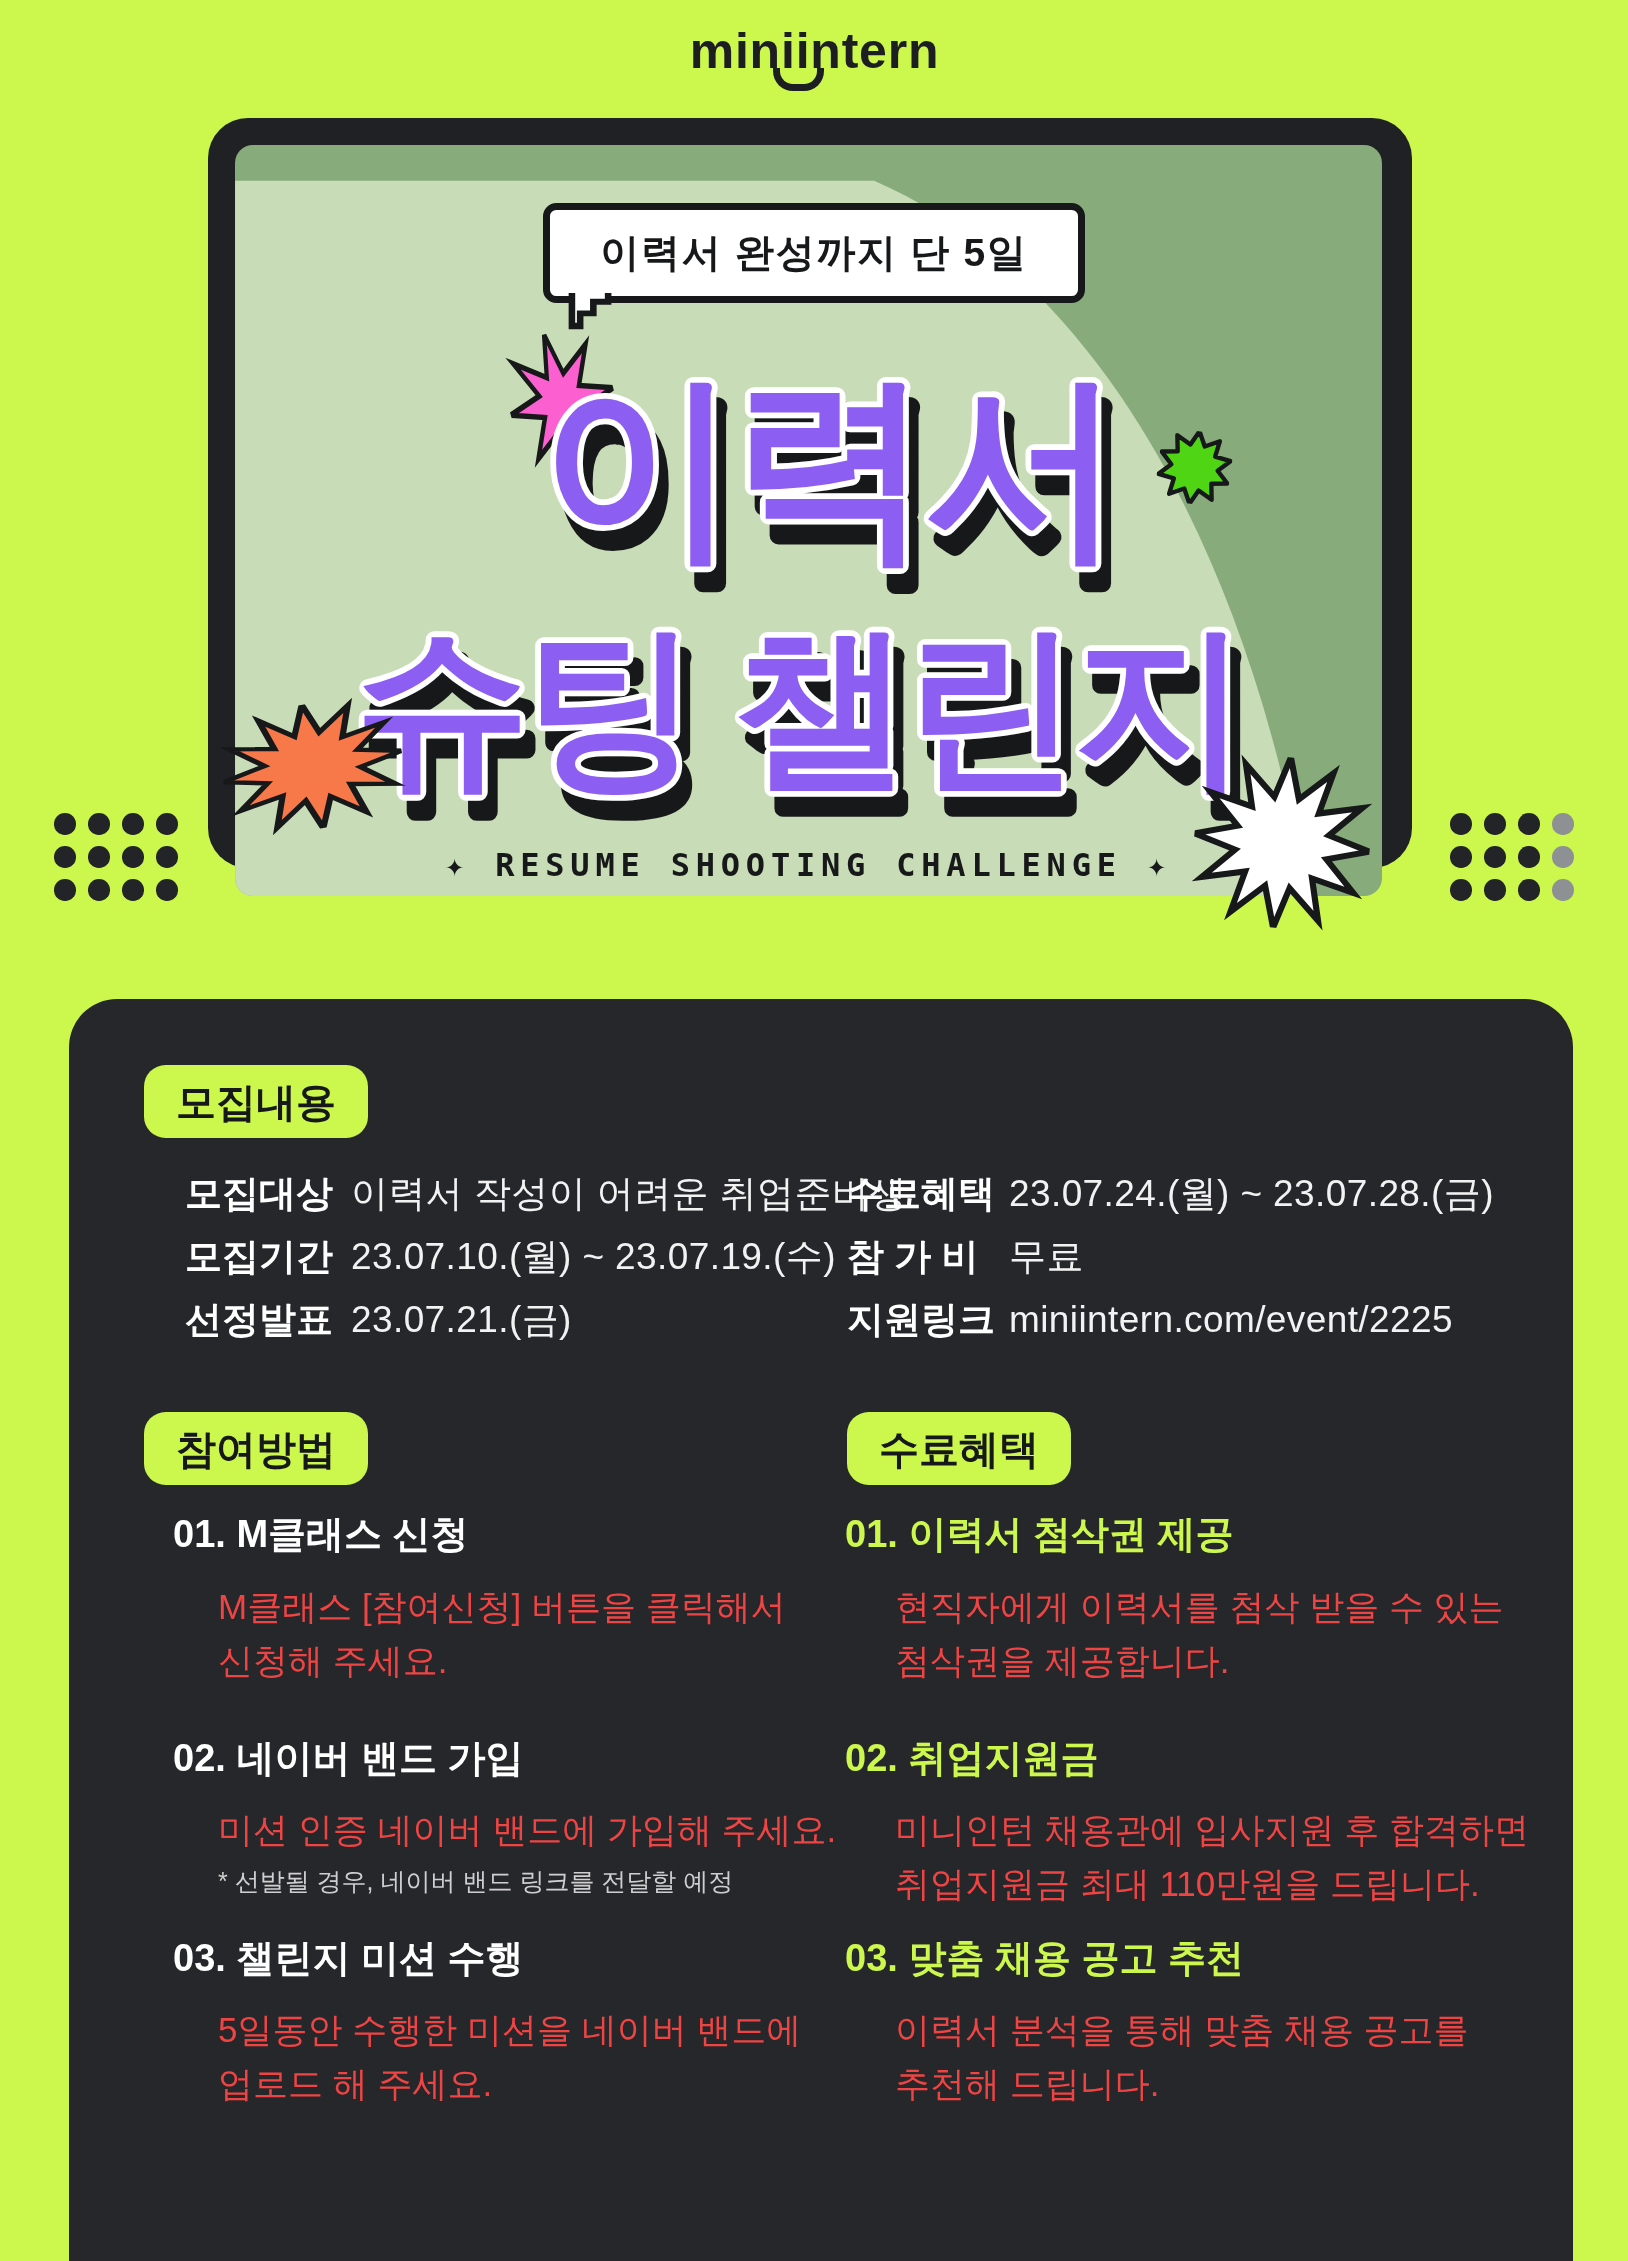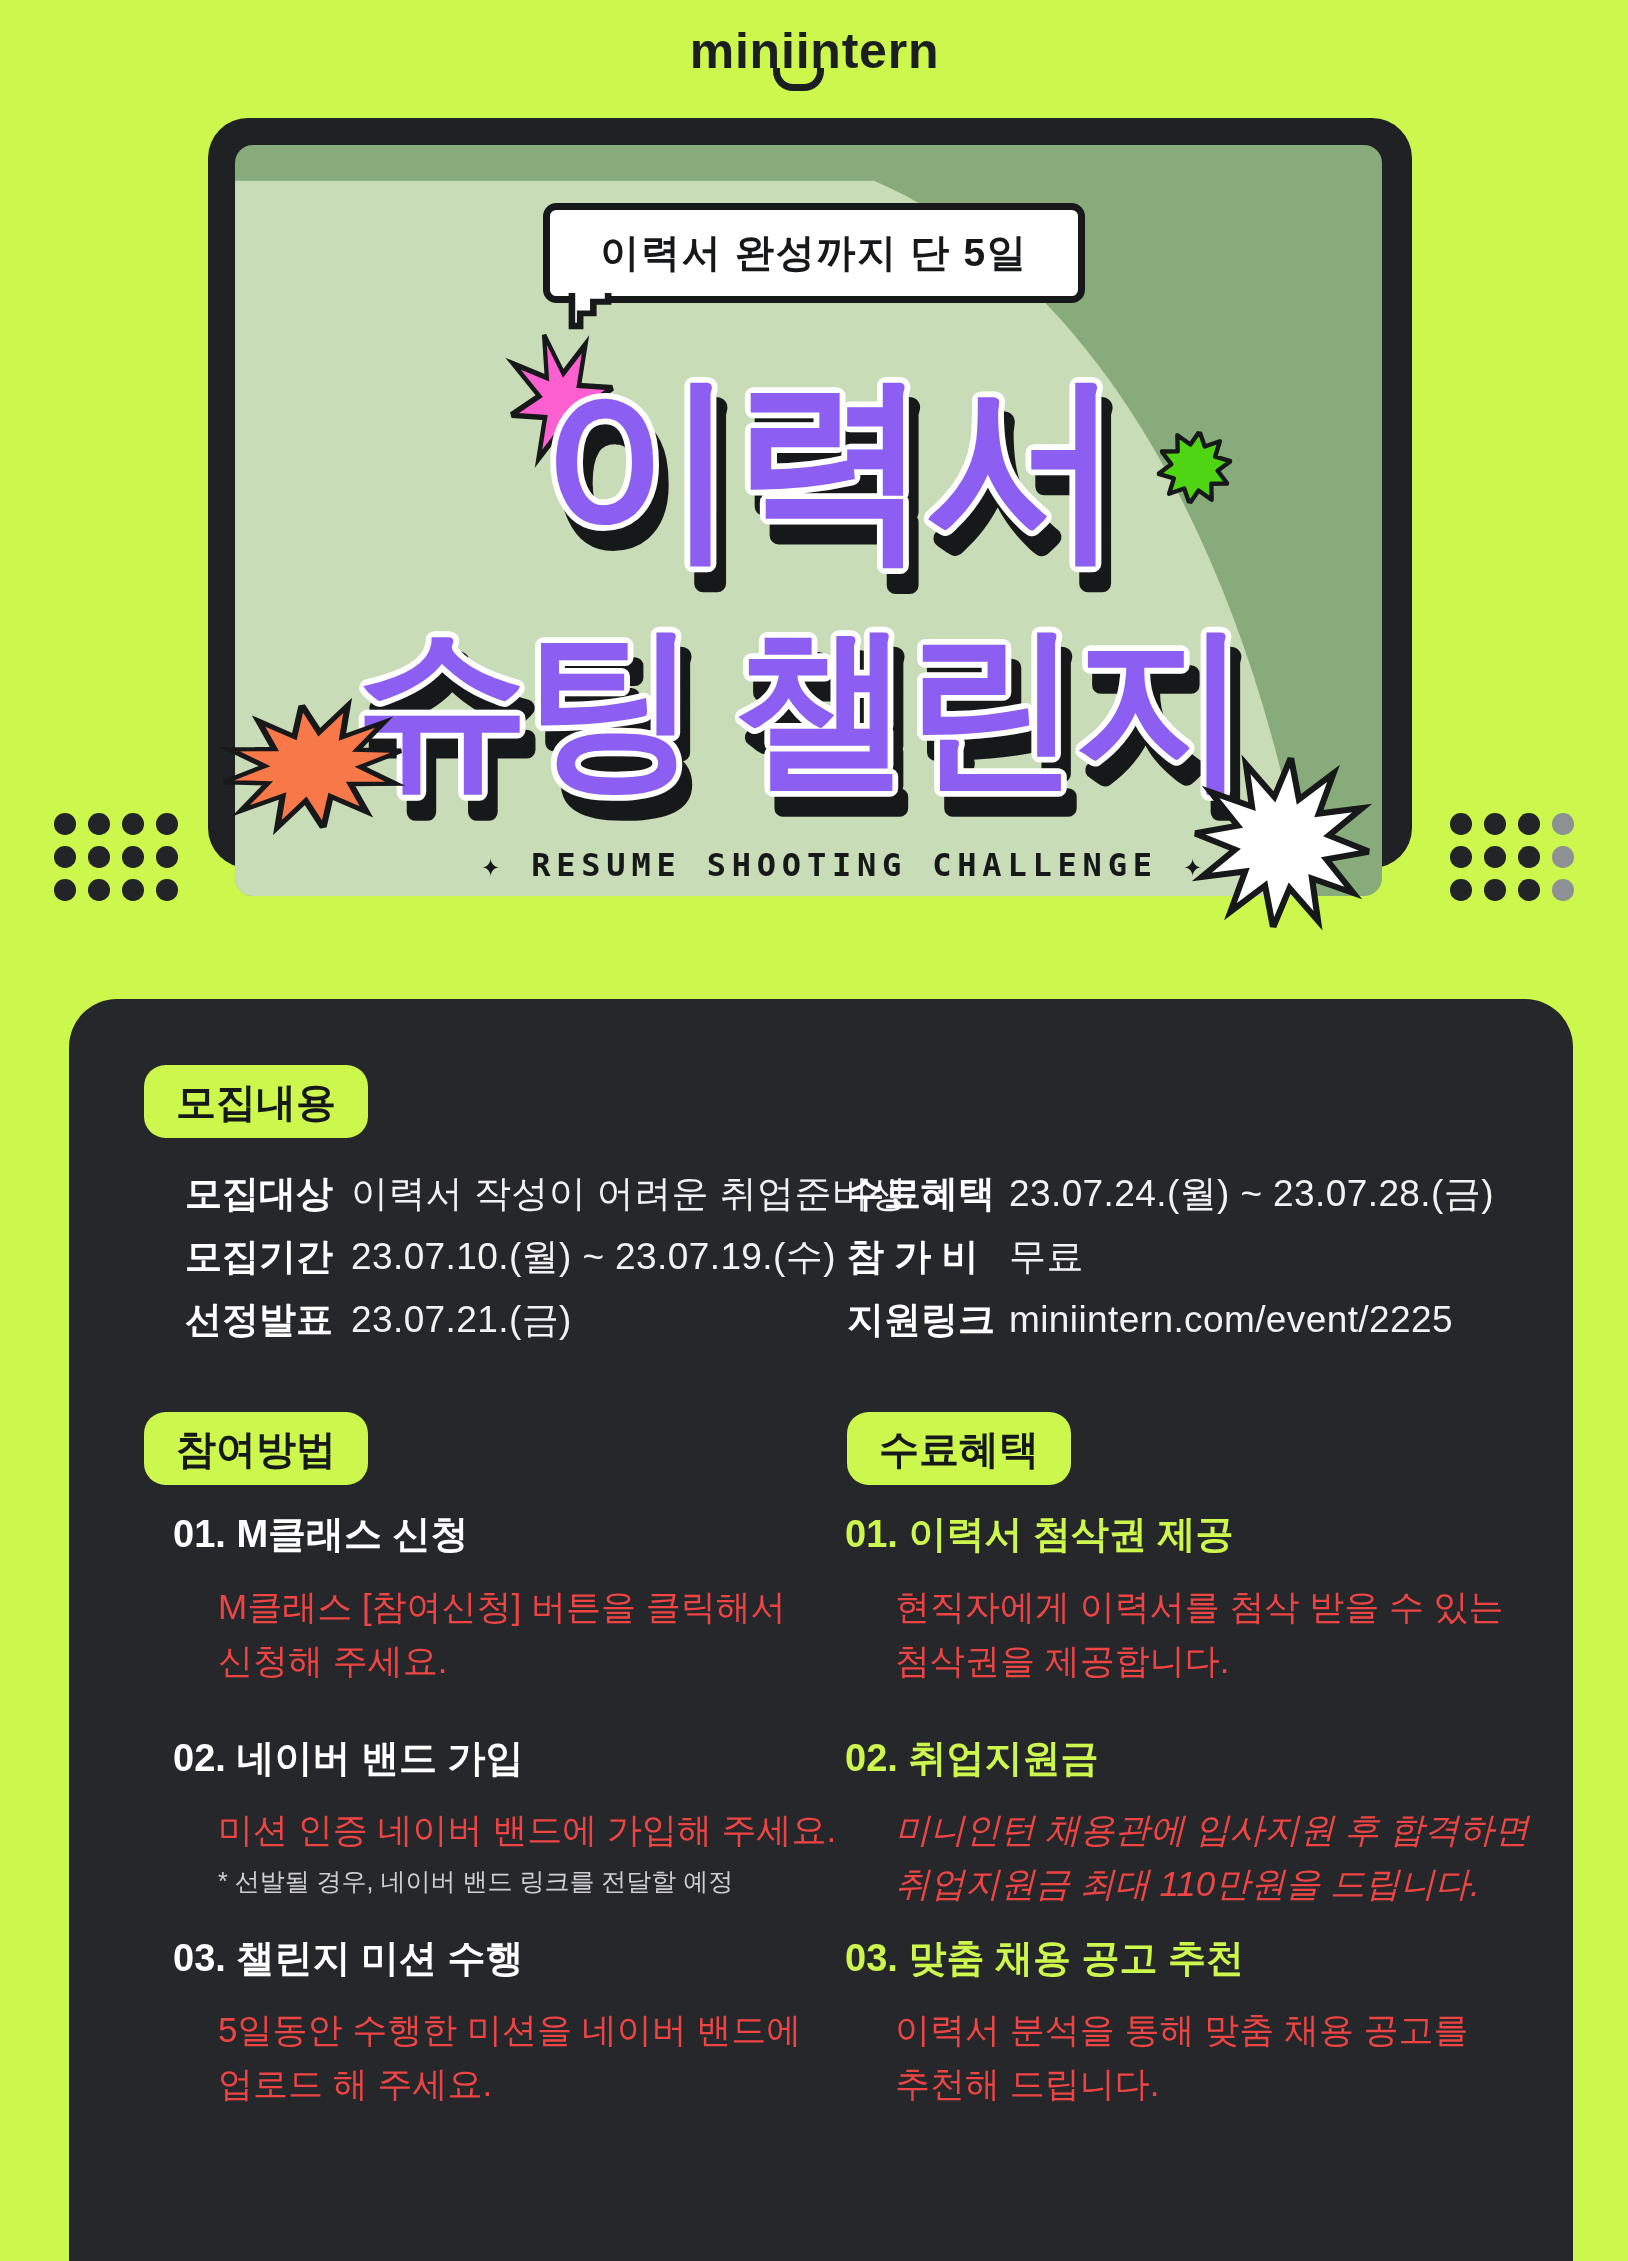--- a/index.html
+++ b/index.html
@@ -31,21 +31,21 @@
   .title-svg{position:absolute;left:0;top:0;z-index:3;overflow:visible;}
   .title-svg text{font-family:"Liberation Sans","DejaVu Sans",sans-serif;font-weight:bold;
                   text-anchor:middle;letter-spacing:-8px;}
   .t-main{fill:#8d5ef2;stroke:#ffffff;stroke-width:14px;paint-order:stroke;
           stroke-linejoin:round;font-size:240px;}
   .t-shadow{fill:#17181a;stroke:#17181a;stroke-width:14px;stroke-linejoin:round;font-size:240px;}
   .t2{font-size:212px;}
 
   .resume-line{position:absolute;left:0;top:701px;width:100%;text-align:center;z-index:3;
         font-family:"DejaVu Sans Mono","Liberation Mono",monospace;font-weight:bold;
-        font-size:32px;letter-spacing:5.8px;color:#17181a;padding-left:36px;}
+        font-size:32px;letter-spacing:5.8px;color:#17181a;}
 
   .star{position:absolute;}
   .star-pink{left:274px;top:187px;width:106px;height:139px;transform:rotate(-15deg);z-index:2;}
   .star-green{left:923px;top:286px;width:73px;height:73px;transform:rotate(8deg);z-index:2;}
   .star-orange{left:222px;top:704px;width:181px;height:125px;transform:rotate(-10deg);z-index:6;}
   .star-white{left:1194px;top:757px;width:176px;height:171px;transform:rotate(6deg);z-index:6;}
 
   
   .dots{position:absolute;display:grid;grid-template-columns:repeat(4,21.6px);
         grid-auto-rows:21.6px;column-gap:12.5px;row-gap:11.6px;}
@@ -73,21 +73,21 @@
 
   .item-title{position:absolute;font-size:38px;font-weight:bold;color:#ffffff;line-height:1;}
   .benefit-col .item-title{color:#ccf74d;}
   .item-body{position:absolute;font-size:35px;line-height:1.55;color:#ef4444;white-space:pre-line;}
   .item-note{position:absolute;font-size:25px;color:#cfcfcf;}
 
   .m-t1{left:104px;top:516px;} .m-b1{left:149px;top:581px;}
   .m-t2{left:104px;top:740px;} .m-b2{left:149px;top:804px;} .m-n2{left:149px;top:866px;}
   .m-t3{left:104px;top:940px;} .m-b3{left:149px;top:1004px;}
   .b-t1{left:776px;top:516px;} .b-b1{left:826px;top:581px;}
-  .b-t2{left:776px;top:740px;} .b-b2{left:826px;top:804px;font-style:italic;}
+  .b-t2{left:776px;top:740px;} .b-b2{left:826px;top:804px;}
   .b-t3{left:776px;top:940px;} .b-b3{left:826px;top:1004px;}
 
   
   .footer{position:absolute;left:0;top:2182px;width:100%;text-align:center;
           font-size:38px;font-weight:bold;color:#17181a;}
 </style>
 </head>
 <body>
 
 <div class="poster">

